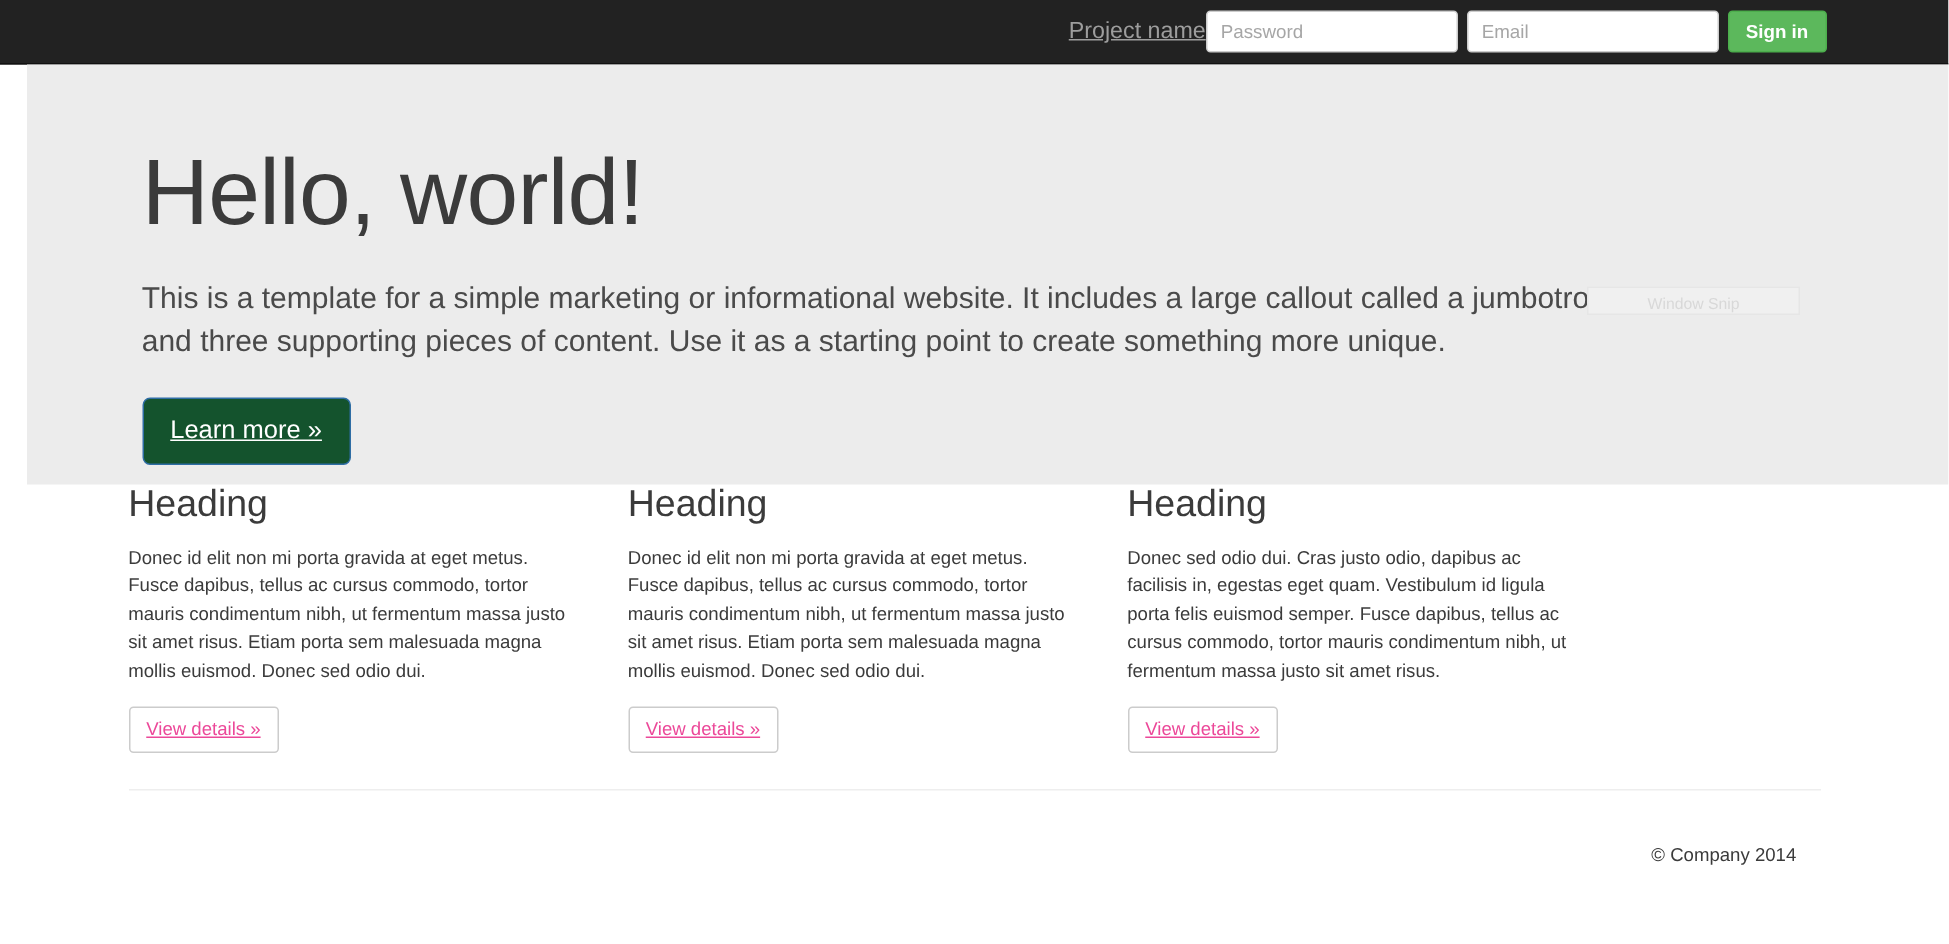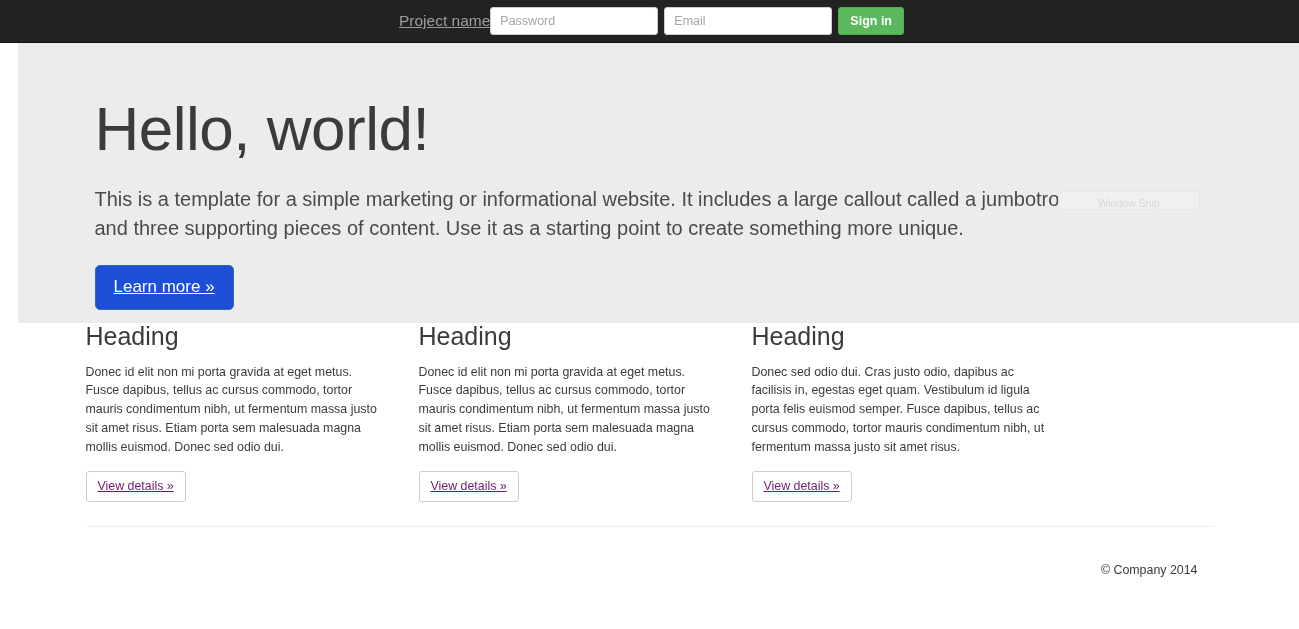--- a/index.html
+++ b/index.html
@@ -23,21 +23,21 @@
     border-bottom: 1px solid #111111;
     position: relative;
     display: flex;
     align-items: center;
   }
   .navbar-inner {
     width: 1140px;
     margin: 3px auto;
     display: flex;
     align-items: center;
-    justify-content: center;
+    justify-content: flex-end;
     height: 100%;
     position: relative;
   }
   .brand {
     color: #9d9d9d;
     font-size: 15.5px;
     line-height: 42px;
     padding-left: 6px;
     white-space: nowrap;
   }
@@ -105,21 +105,21 @@
     margin: 22px 0 0 0;
     font-size: 20px;
     line-height: 1.45;
     color: #4a4a4a;
     font-weight: normal;
     max-width: 980px;
   }
   .btn-learn {
     display: inline-block;
     margin-top: 22px;
-    background: #1d4ed8;
+    background: #14532d;
     border: 1px solid #2e6da4;
     border-radius: 5px;
     color: #ffffff;
     font-family: "Liberation Sans", sans-serif;
     font-size: 17px;
     padding: 11px 18px;
     cursor: pointer;
     line-height: 1.2;
   }
 
@@ -162,21 +162,21 @@
     font-size: 12.4px;
     line-height: 1.52;
     color: #3b3b3b;
   }
   .btn-view {
     display: inline-block;
     margin-top: 14px;
     background: #ffffff;
     border: 1px solid #cccccc;
     border-radius: 3px;
-    color: #701a75;
+    color: #ec4899;
     font-family: "Liberation Sans", sans-serif;
     font-size: 12.4px;
     padding: 6px 11px;
     cursor: pointer;
     line-height: 1.4;
   }
 
   
   .footer-wrap {
     padding-top: 24px;

